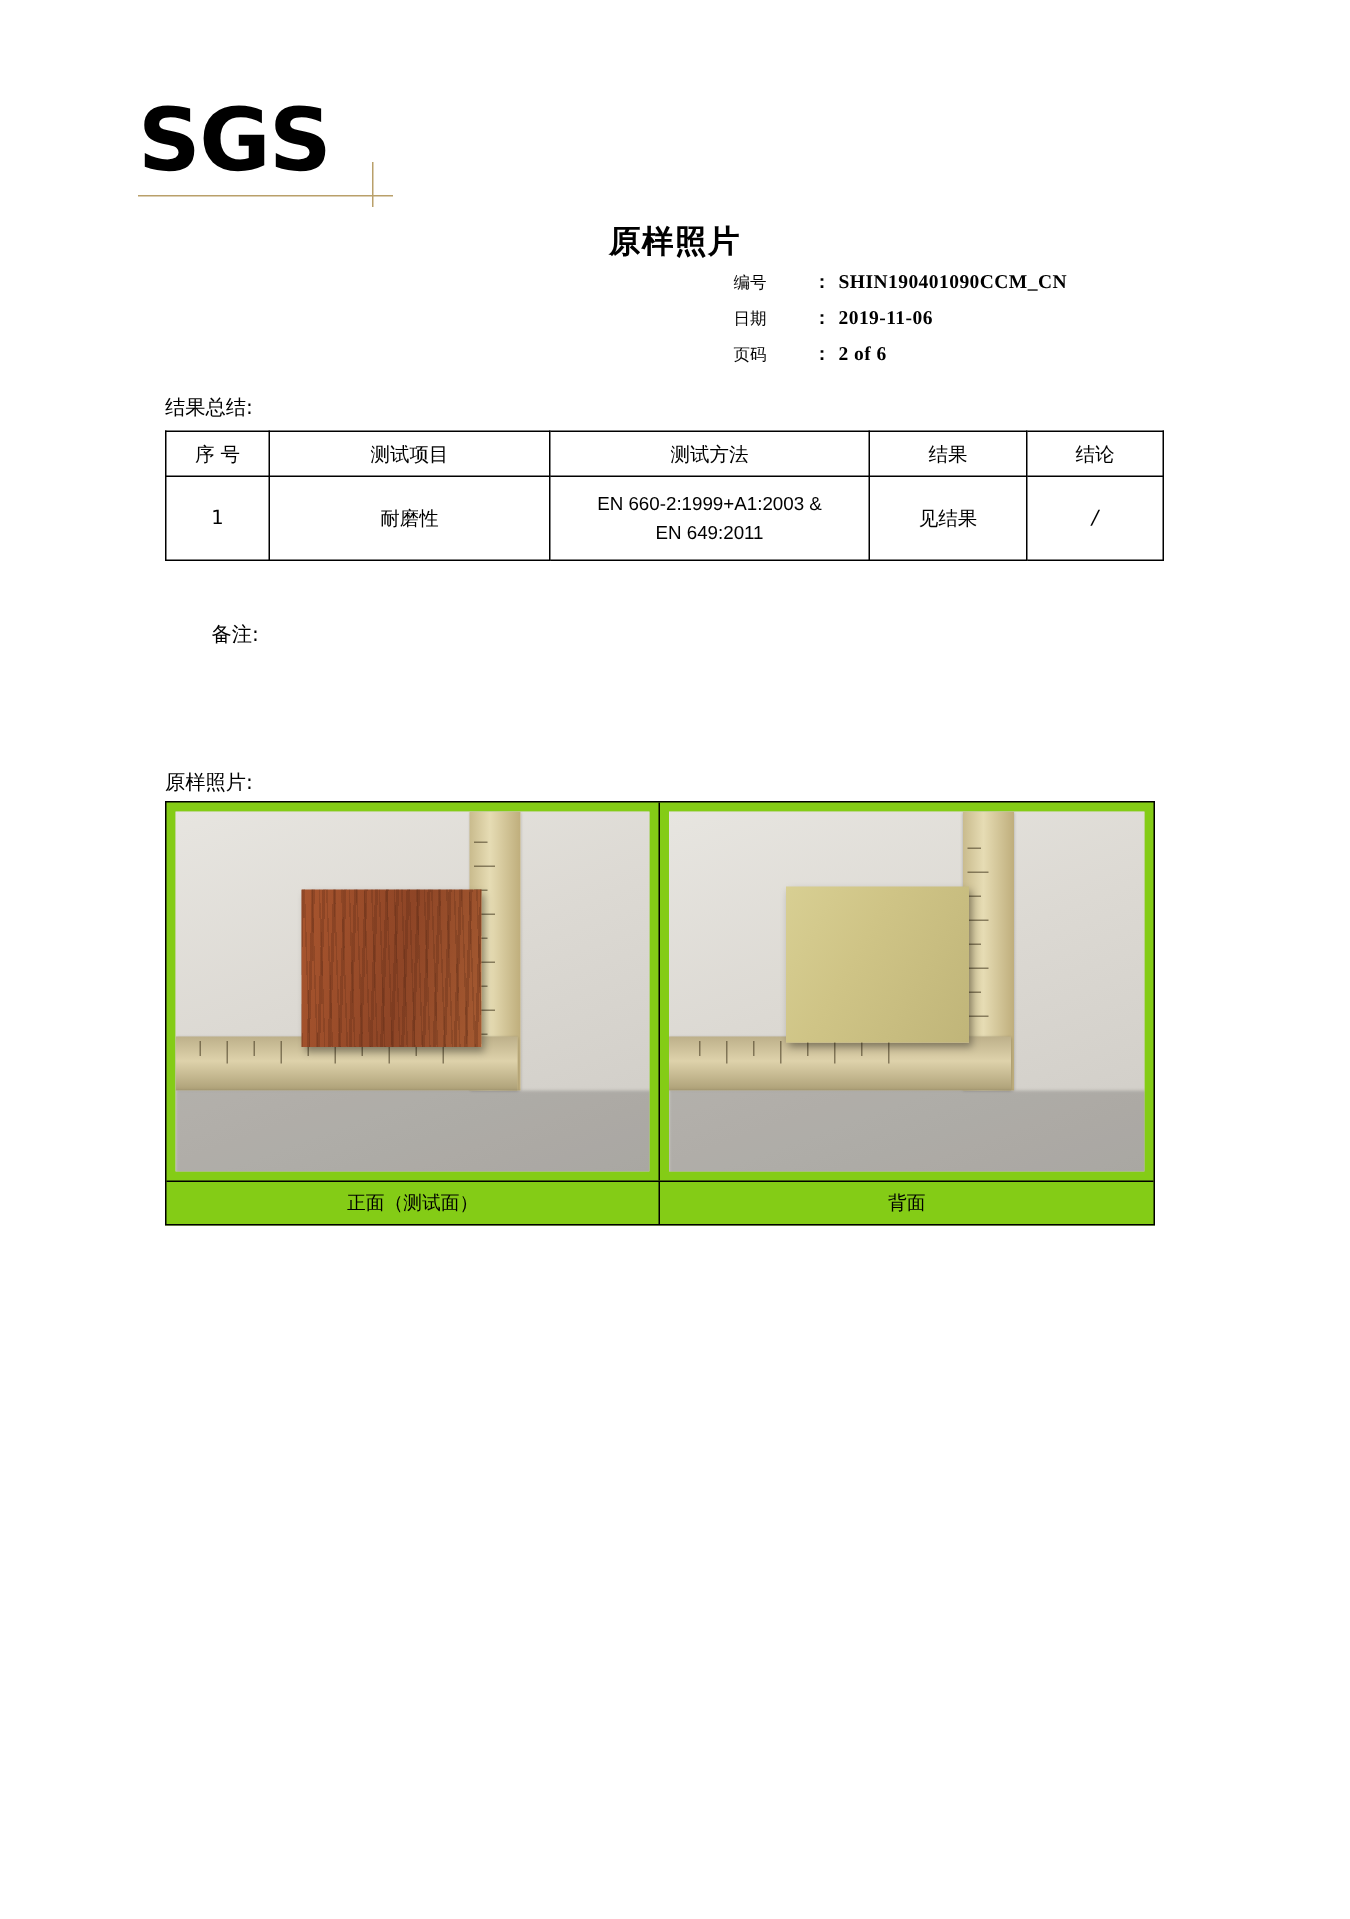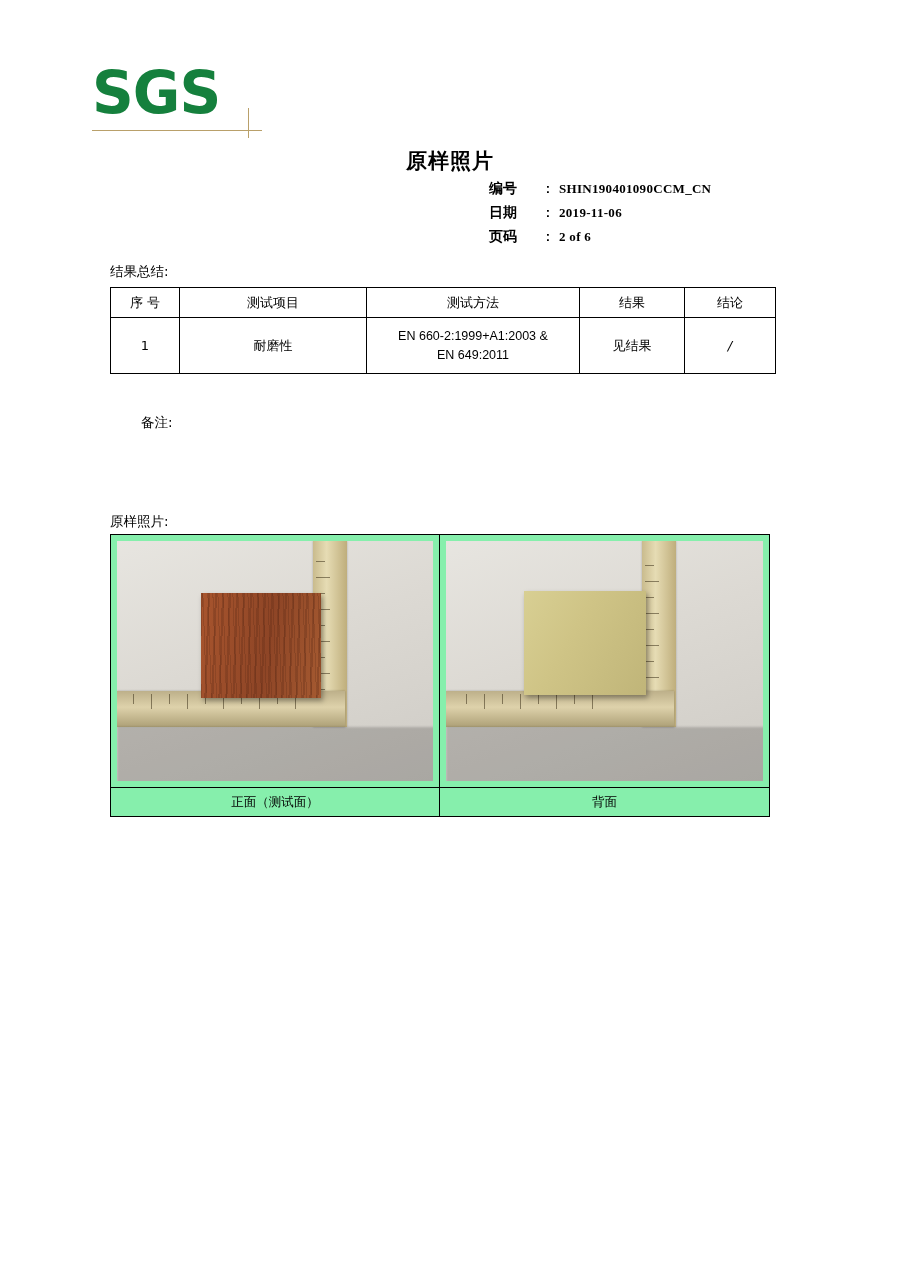--- a/index.html
+++ b/index.html
@@ -29,21 +29,21 @@
     left: 92px;
     top: 62px;
     width: 230px;
     height: 80px;
   }
   .logo-text {
     font-family: "DejaVu Sans", sans-serif;
     font-weight: bold;
     font-size: 58px;
     letter-spacing: -1px;
-    color: #15803d;
+    color: #000000;
     line-height: 62px;
   }
   .logo-rule {
     position: absolute;
     left: 0;
     top: 68px;
     width: 170px;
     height: 1px;
     background: #b9a06a;
   }
@@ -78,22 +78,22 @@
     font-weight: bold;
   }
   .meta-row {
     display: flex;
     align-items: baseline;
     height: 24px;
   }
   .meta-label {
     width: 48px;
     font-family: "DejaVu Sans", sans-serif;
-    font-size: 14px;
-    font-weight: bold;
+    font-size: 11px;
+    font-weight: normal;
   }
   .meta-colon {
     width: 22px;
     text-align: center;
     font-weight: bold;
   }
   .meta-value {
     font-family: Liberation Serif, serif;
     font-size: 13px;
     font-weight: bold;
@@ -169,21 +169,21 @@
   .remark-lines div { white-space: nowrap; }
 
   
   .photo-table {
     position: absolute;
     left: 110px;
     top: 534px;
     width: 660px;
     border: 1px solid #000;
     box-sizing: border-box;
-    background: #86efac;
+    background: #84cc16;
   }
   .photo-row {
     display: flex;
   }
   .photo-cell {
     width: 330px;
     box-sizing: border-box;
     padding: 6px;
   }
   .photo-cell.left { border-right: 1px solid #000; }

